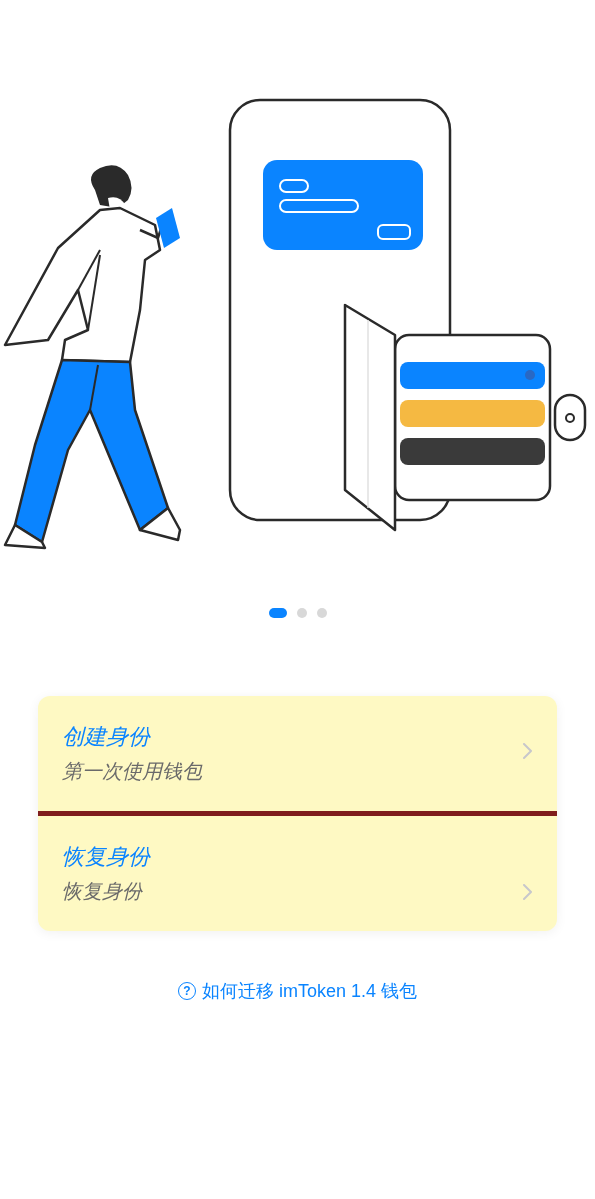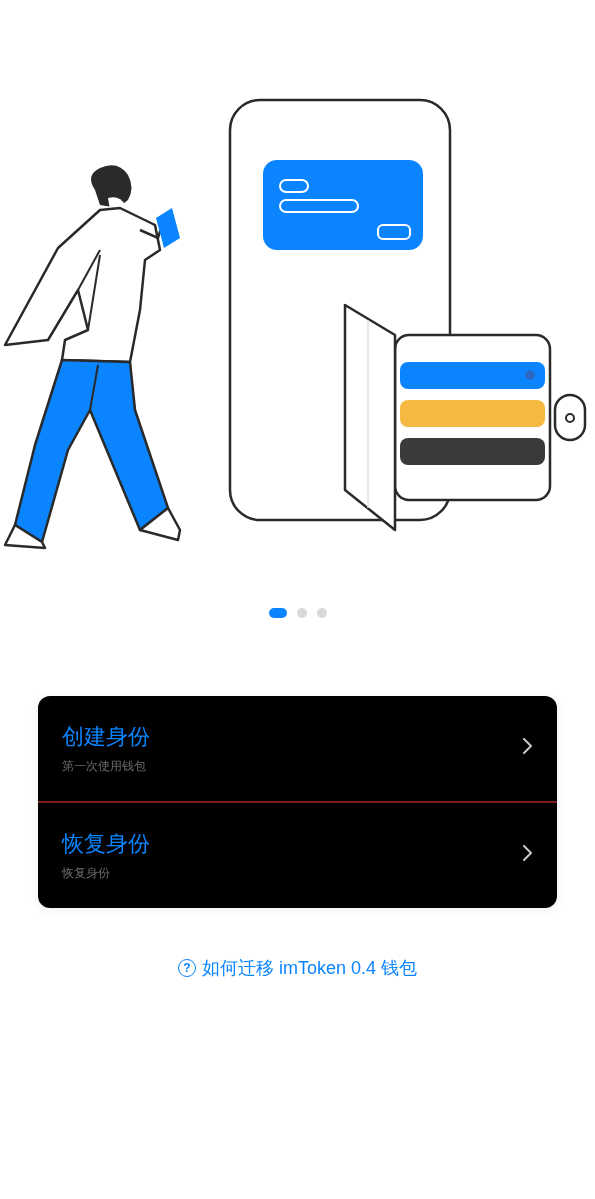--- a/index.html
+++ b/index.html
@@ -33,47 +33,49 @@
       background: #d8d8d8;
     }
     .dot.active {
       width: 18px;
       height: 10px;
       border-radius: 5px;
       background: #0a84ff;
     }
     .options-card {
       margin: 30px 38px 0;
-      background: #000000;
+      background: #fef9c3;
       border-radius: 12px;
       box-shadow: 0 2px 12px rgba(0, 0, 0, 0.06);
       overflow: hidden;
+      font-style: italic;
     }
     .option-item {
       display: flex;
       align-items: center;
       justify-content: space-between;
       padding: 26px 24px;
       cursor: pointer;
     }
     .option-item + .option-item {
-      border-top: 2px solid #7f1d1d;
+      border-top: 5px solid #7f1d1d;
+      align-items: flex-end;
     }
     .option-text {
       display: flex;
       flex-direction: column;
       gap: 6px;
     }
     .option-title {
       font-size: 22px;
       font-weight: 400;
       color: #0a84ff;
     }
     .option-subtitle {
-      font-size: 12px;
+      font-size: 20px;
       color: #6a6a6a;
     }
     .chevron {
       color: #c7c7cc;
       font-size: 18px;
     }
     .help-link {
       display: flex;
       align-items: center;
       justify-content: center;
@@ -166,14 +168,14 @@
     <div class="chevron">
       <svg width="10" height="16" viewBox="0 0 10 16">
           <path d="M 1 1 L 8 8 L 1 15" fill="none" stroke="#c7c7cc" stroke-width="2" stroke-linecap="round" stroke-linejoin="round"></path>
         </svg>
     </div>
   </div>
 </div>
 
 <div class="help-link">
   <span class="help-icon">?</span>
-  <span>如何迁移 imToken 0.4 钱包</span>
+  <span>如何迁移 imToken 1.4 钱包</span>
 </div>
 
 </body></html>

